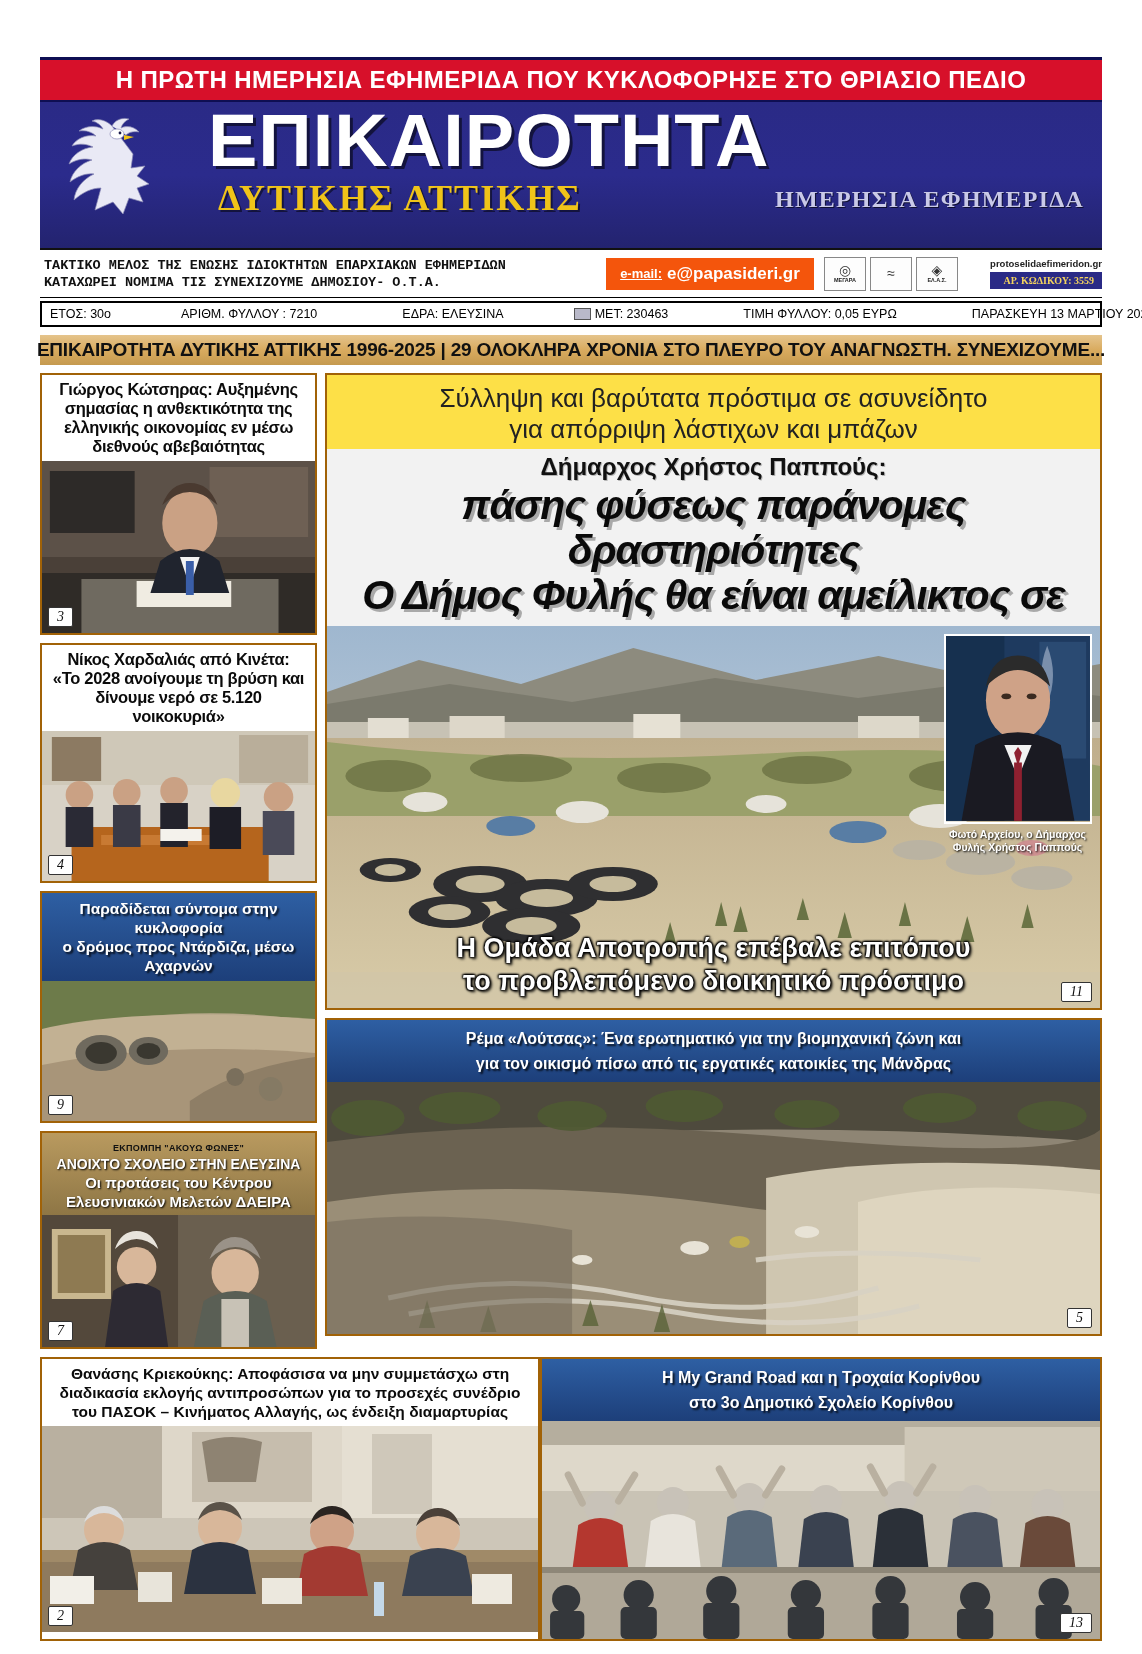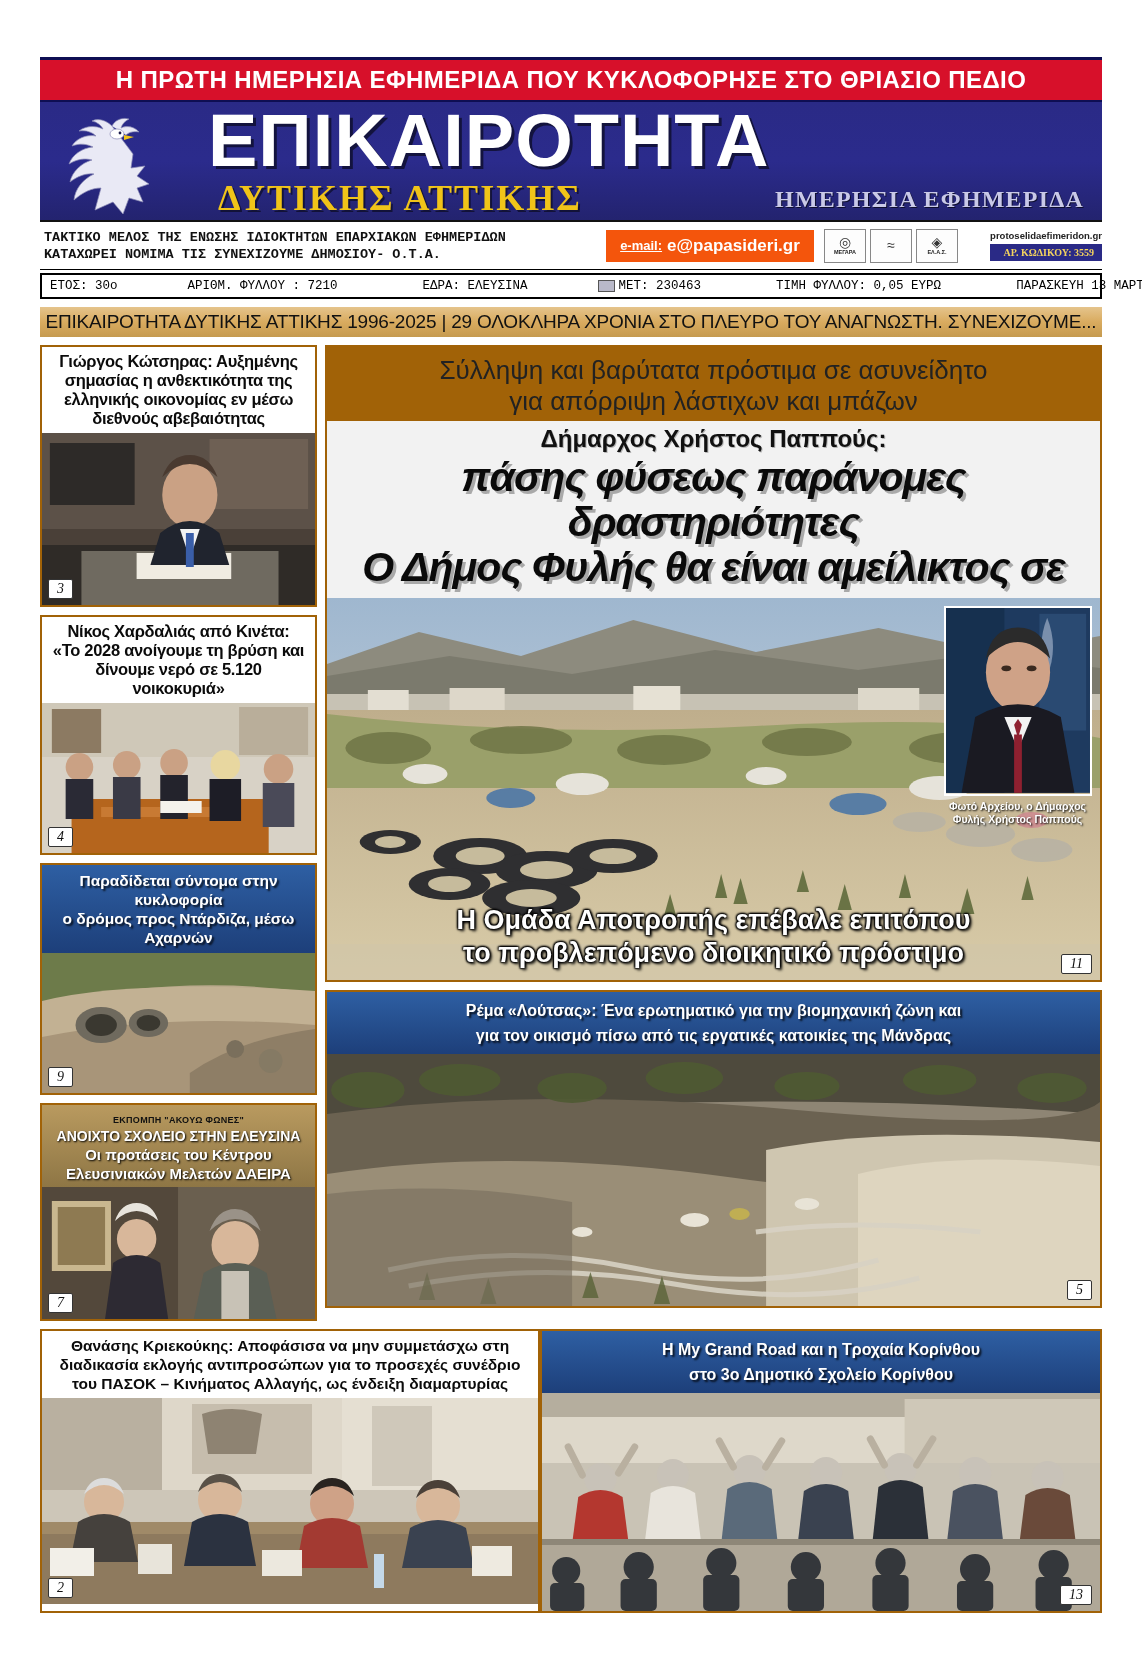--- a/index.html
+++ b/index.html
@@ -24,21 +24,21 @@
   .top-strip span {
     color: #ffffff;
     font-weight: bold;
     font-size: 24px;
     letter-spacing: 0.4px;
     white-space: nowrap;
   }
 
   
   .masthead {
-    height: 120px;
+    height: 148px;
     background: linear-gradient(180deg,#2a2a86 0%, #2b2b8c 50%, #23236f 100%);
     position: relative;
     border-bottom: 2px solid #111;
     overflow: hidden;
   }
   .eagle {
     position: absolute; left: 14px; top: 6px; width: 120px; height: 112px;
   }
   .mast-title {
     position: absolute; left: 168px; top: 2px;
@@ -109,41 +109,41 @@
   .code-box {
     background: #2a2a86; color: #f4d35e; font-size: 10px;
     font-weight: bold; padding: 3px 8px; margin-top: 3px;
     font-family: "Liberation Serif", serif;
   }
 
   
   .meta-bar {
     height: 26px; border: 2px solid #000;
     display: flex; align-items: center;
-    font-family: Liberation Mono, monospace;
+    font-family: Liberation Sans, sans-serif;
     font-size: 12.5px; color: #000;
     margin-top: 3px;
   }
   .meta-bar .cell { white-space: nowrap; }
   .meta-bar .c1 { padding-left: 8px; }
   .meta-bar .c2 { margin-left: 70px; }
   .meta-bar .c3 { margin-left: 85px; }
   .meta-bar .c4 { margin-left: 70px; display:flex; align-items:center; gap:4px;}
   .meta-bar .c5 { margin-left: 75px; }
   .meta-bar .c6 { margin-left: 75px; }
   .mini-icon { width: 17px; height: 12px; background:#b9b9c9; border:1px solid #555; display:inline-block; }
 
   
   .gold-banner {
     margin-top: 8px; height: 30px;
     background: linear-gradient(180deg,#e5c48c 0%, #d9ab5f 50%, #c59a4f 100%);
     display:flex; align-items:center; justify-content:center;
   }
   .gold-banner span {
-    font-size: 19px; font-weight: normal; color: #111;
+    font-size: 19px; font-weight: bold; color: #111;
     letter-spacing: -0.2px; white-space: nowrap; text-align: right;
   }
 
   
   .content { display: flex; gap: 8px; margin-top: 8px; }
   .col-left { width: 277px; display: flex; flex-direction: column; gap: 8px; }
   .col-right { flex: 1; display: flex; flex-direction: column; gap: 8px; }
 
   .card { border: 2px solid #a16207; position: relative; }
   .card-hd {
@@ -164,21 +164,21 @@
   }
   .pagenum.right { left:auto; right:8px; }
 
   
   .scene { width:100%; height:100%; position:absolute; inset:0; }
 
   
   .lead-kicker {
     text-align:center; padding: 8px 10px 4px;
     font-size: 26px; line-height: 31px; color:#222;
-    background: #a16207;
+    background: #fde047;
   }
   .lead-name {
     text-align:center; font-size: 24px; font-weight:bold;
     color:#111; background:#f2f2f2; padding-top:4px;
     text-shadow: 1px 1px 0 rgba(0,0,0,0.25);
   }
   .lead-title {
     text-align:center; background:#f2f2f2; padding: 2px 6px 8px;
   }
   .lead-title .l {

